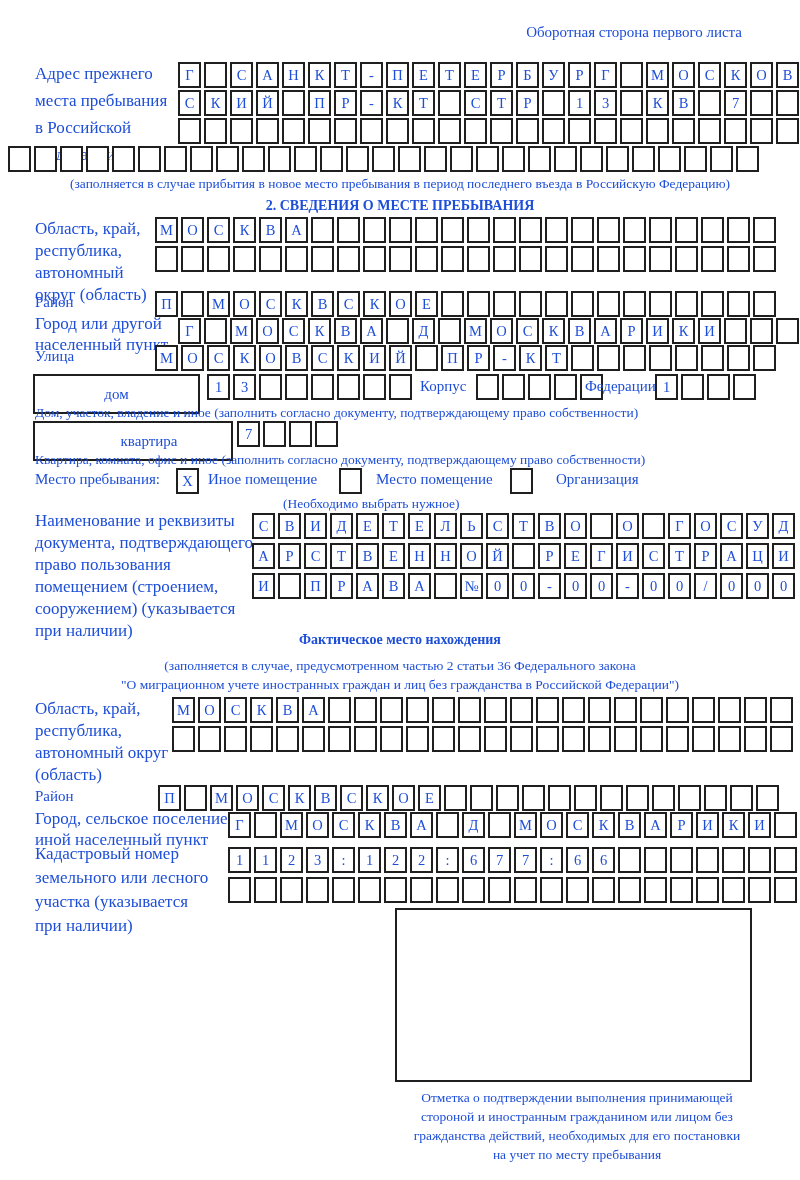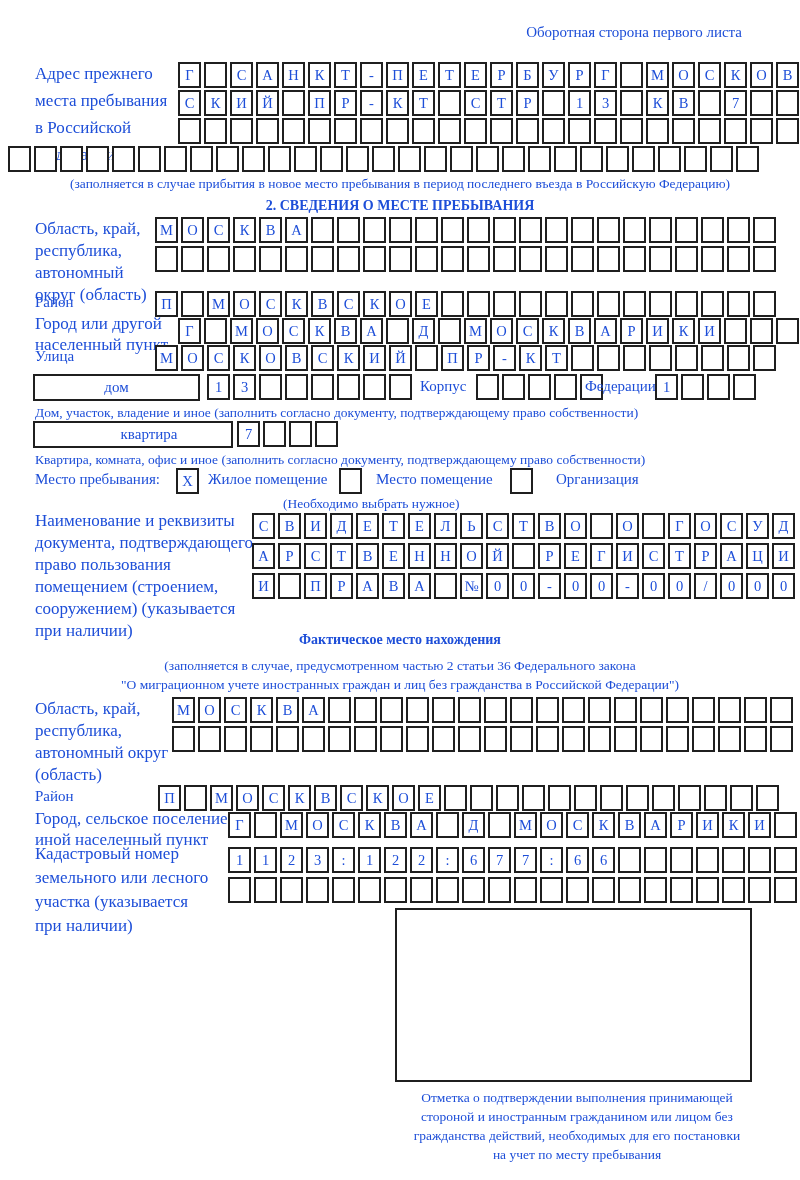--- a/index.html
+++ b/index.html
@@ -5,21 +5,21 @@
   html,body{margin:0;padding:0;background:#fff;}
   .page{position:relative;width:800px;height:1180px;background:#fff;overflow:hidden;
         font-family:"Liberation Serif","DejaVu Serif",serif;color:#1d4ed8;font-size:15px;}
   .abs{position:absolute;}
   .lbl{white-space:pre-line;line-height:22px;font-size:17px;}
   .lbl.lh27{line-height:27px;}
   .lbl.lh24{line-height:24px;}
   .boxrow{display:flex;gap:3px;}
   .cell{box-sizing:border-box;flex:0 0 auto;width:23px;height:26px;border:2px solid #1f1f1f;
         display:flex;align-items:center;justify-content:center;font-size:14.5px;background:#fff;}
-  .bigbox{box-sizing:border-box;border:2px solid #1f1f1f;height:27px;display:flex;
+  .bigbox{box-sizing:border-box;border:2px solid #1f1f1f;height:40px;display:flex;
           align-items:center;justify-content:center;font-size:15px;background:#fff;}
   .caption{font-size:13.5px;}
   .center{text-align:center;width:800px;left:0;}
   .sec-title{font-weight:bold;font-size:14px;}
   .stamp{box-sizing:border-box;border:2px solid #1f1f1f;background:#fff;}
   .pre{white-space:pre-line;}
 </style>
 </head>
 <body>
 
@@ -318,21 +318,21 @@
   <div class="abs boxrow" style="top:421px;left:237px;">
       <span class="cell">7</span>
       <span class="cell"></span>
       <span class="cell"></span>
       <span class="cell"></span>
     </div>
   <div class="abs caption" style="top:452px;left:35px;">Квартира, комната, офис и иное (заполнить согласно документу, подтверждающему право собственности)</div>
 
   <div class="abs" style="top:471px;left:35px;">Место пребывания:</div>
   <span class="abs cell" style="top:468px;left:176px;">X</span>
-  <div class="abs" style="top:471px;left:208px;">Жилое помещение</div>
+  <div class="abs" style="top:471px;left:208px;">Иное помещение</div>
   <span class="abs cell" style="top:468px;left:339px;"></span>
   <div class="abs" style="top:471px;left:376px;">Место помещение</div>
   <span class="abs cell" style="top:468px;left:510px;"></span>
   <div class="abs" style="top:471px;left:556px;">Организация</div>
   <div class="abs caption" style="top:496px;left:243px;margin-left:40px;">(Необходимо выбрать нужное)</div>
 
   <div class="abs lbl" style="top:510px;left:35px;">Наименование и реквизиты
 документа, подтверждающего
 право пользования
 помещением (строением,

